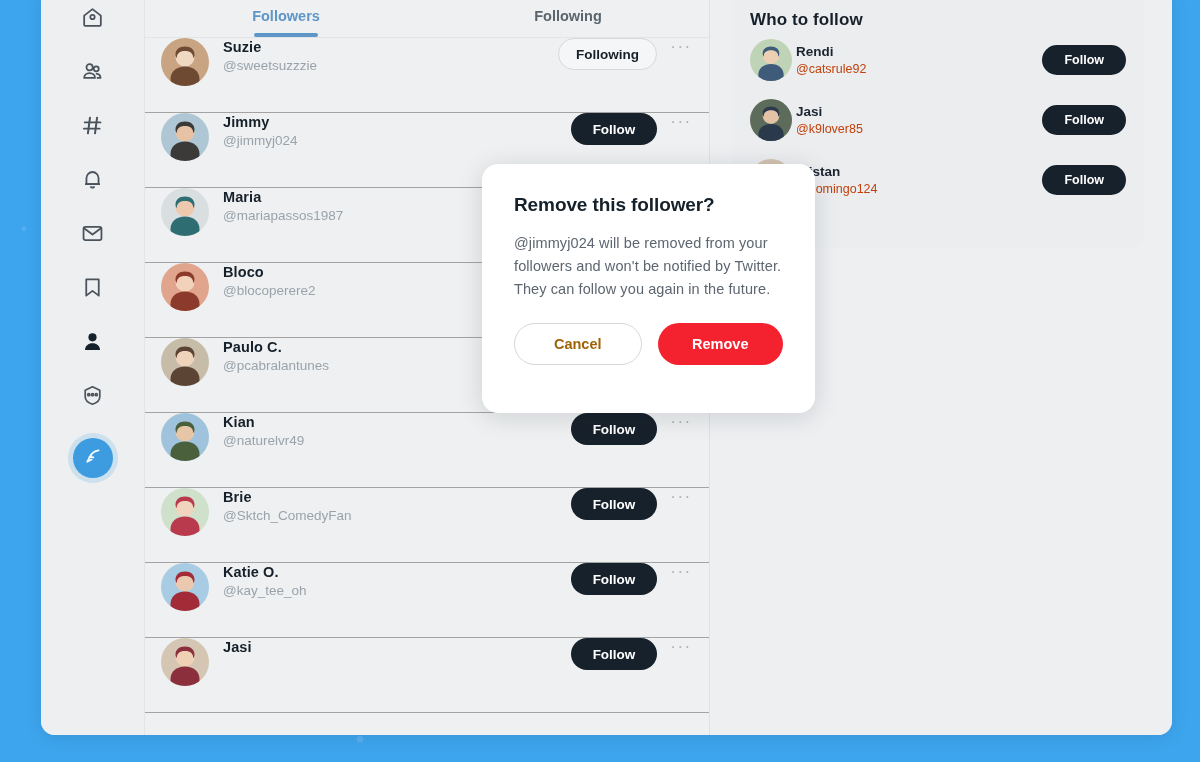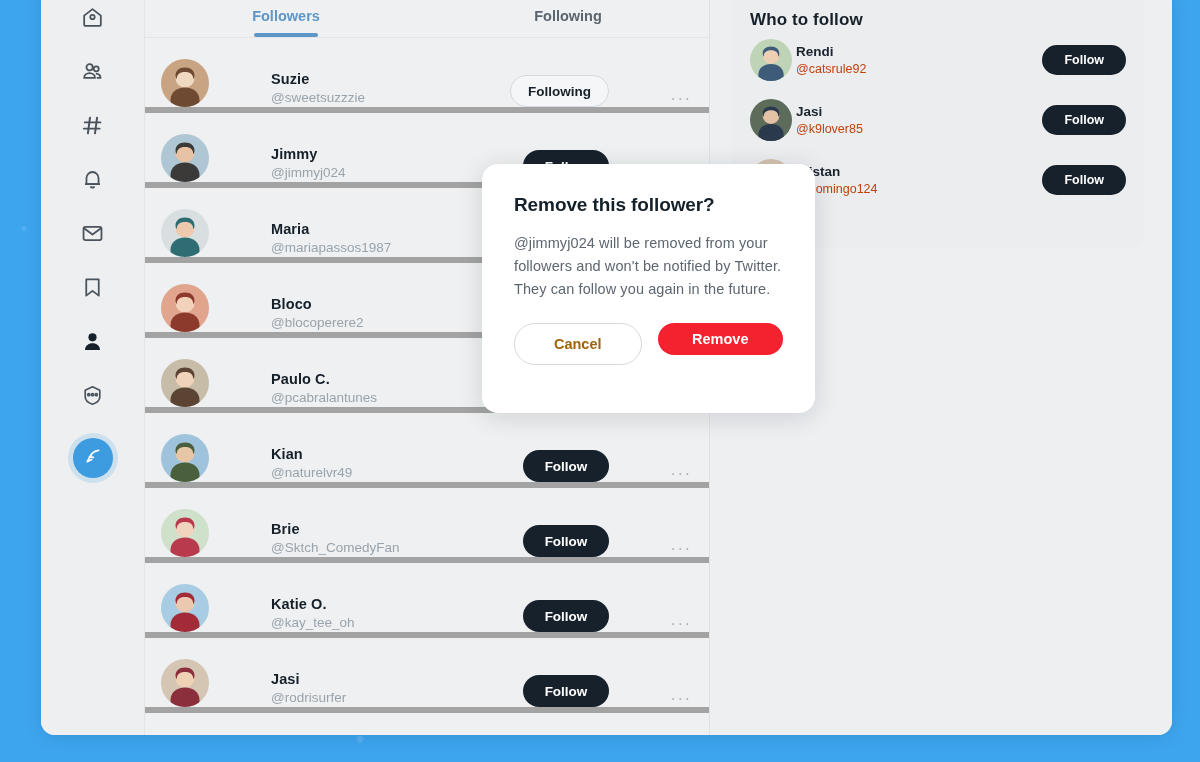--- a/index.html
+++ b/index.html
@@ -78,24 +78,23 @@
     font-size: 14.5px; font-weight: bold; color: #5B6570;
   }
   .tab.active { color: #5E96C8; }
   .tab.active .tab-underline {
     position: absolute; bottom: 0; left: 50%; transform: translateX(-50%);
     width: 64px; height: 4px; background: #5E96C8; border-radius: 2px;
   }
 
   #follower-list { flex: 1; }
   .follower-row {
-    height: 75px; display: flex; align-items: flex-end;
+    height: 75px; display: flex; align-items: flex-start;
     padding: 0 14px 0 16px;
-    border-bottom: 6px solid #a3a3a3;
-    gap: 48px;
+    border-bottom: 1px solid #a3a3a3;
   }
   .avatar {
     width: 48px; height: 48px; border-radius: 50%;
     flex: 0 0 48px; overflow: hidden; position: relative;
   }
   .avatar svg { display: block; width: 100%; height: 100%; }
   .row-names { margin-left: 14px; flex: 1; min-width: 0; }
   .display-name {
     font-size: 14.5px; font-weight: bold; color: #16202A;
     line-height: 18px; letter-spacing: .1px;
@@ -178,21 +177,21 @@
   #modal-actions {
     display: flex; gap: 16px; margin-top: 22px;
   }
   #cancel-button {
     flex: 1; height: 42px; border-radius: 21px;
     border: 1px solid #D4D9DE; background: #FFFFFF;
     color: #a16207; font-size: 14.5px; font-weight: bold;
     font-family: "Liberation Sans", sans-serif; cursor: pointer;
   }
   #remove-button {
-    flex: 1; height: 32px; border-radius: 21px; border: none;
+    flex: 1; height: 42px; border-radius: 21px; border: none;
     background: #F4212E; color: #FFFFFF;
     font-size: 14.5px; font-weight: bold;
     font-family: "Liberation Sans", sans-serif; cursor: pointer;
   }
 </style>
 </head>
 <body>
 
 <div id="backdrop">
 
@@ -430,21 +429,20 @@
             <div class="avatar">
               <svg viewBox="0 0 48 48" preserveAspectRatio="xMidYMid slice">
                 <rect width="48" height="48" fill="#D5C6B4"></rect>
                 <circle cx="24" cy="19" r="9.5" fill="#EFD1B6"></circle>
                 <path d="M24 8.5c6 0 9.5 3.4 9.5 8 0 1.6-.6 3-1.4 3.6.4-4.6-2.6-7.2-8.1-7.2s-8.5 2.6-8.1 7.2c-.8-.6-1.4-2-1.4-3.6 0-4.6 3.5-8 9.5-8z" fill="#8C2F3C"></path>
                 <path d="M24 28.5c8.5 0 14.5 5.2 14.5 12.5v7H9.5v-7c0-7.3 6-12.5 14.5-12.5z" fill="#8C2F3C"></path>
               </svg>
             </div>
             <div class="row-names">
               <div class="display-name">Jasi</div>
-              <div class="handle">@rodrisurfer</div>
             </div>
             <button class="follow-btn">Follow</button>
             <div class="more-btn">···</div>
           </div>
         </div>
     </main>
 
     <aside id="right-column">
       <section id="who-to-follow-card">
         <div id="who-to-follow-title">Who to follow</div>

